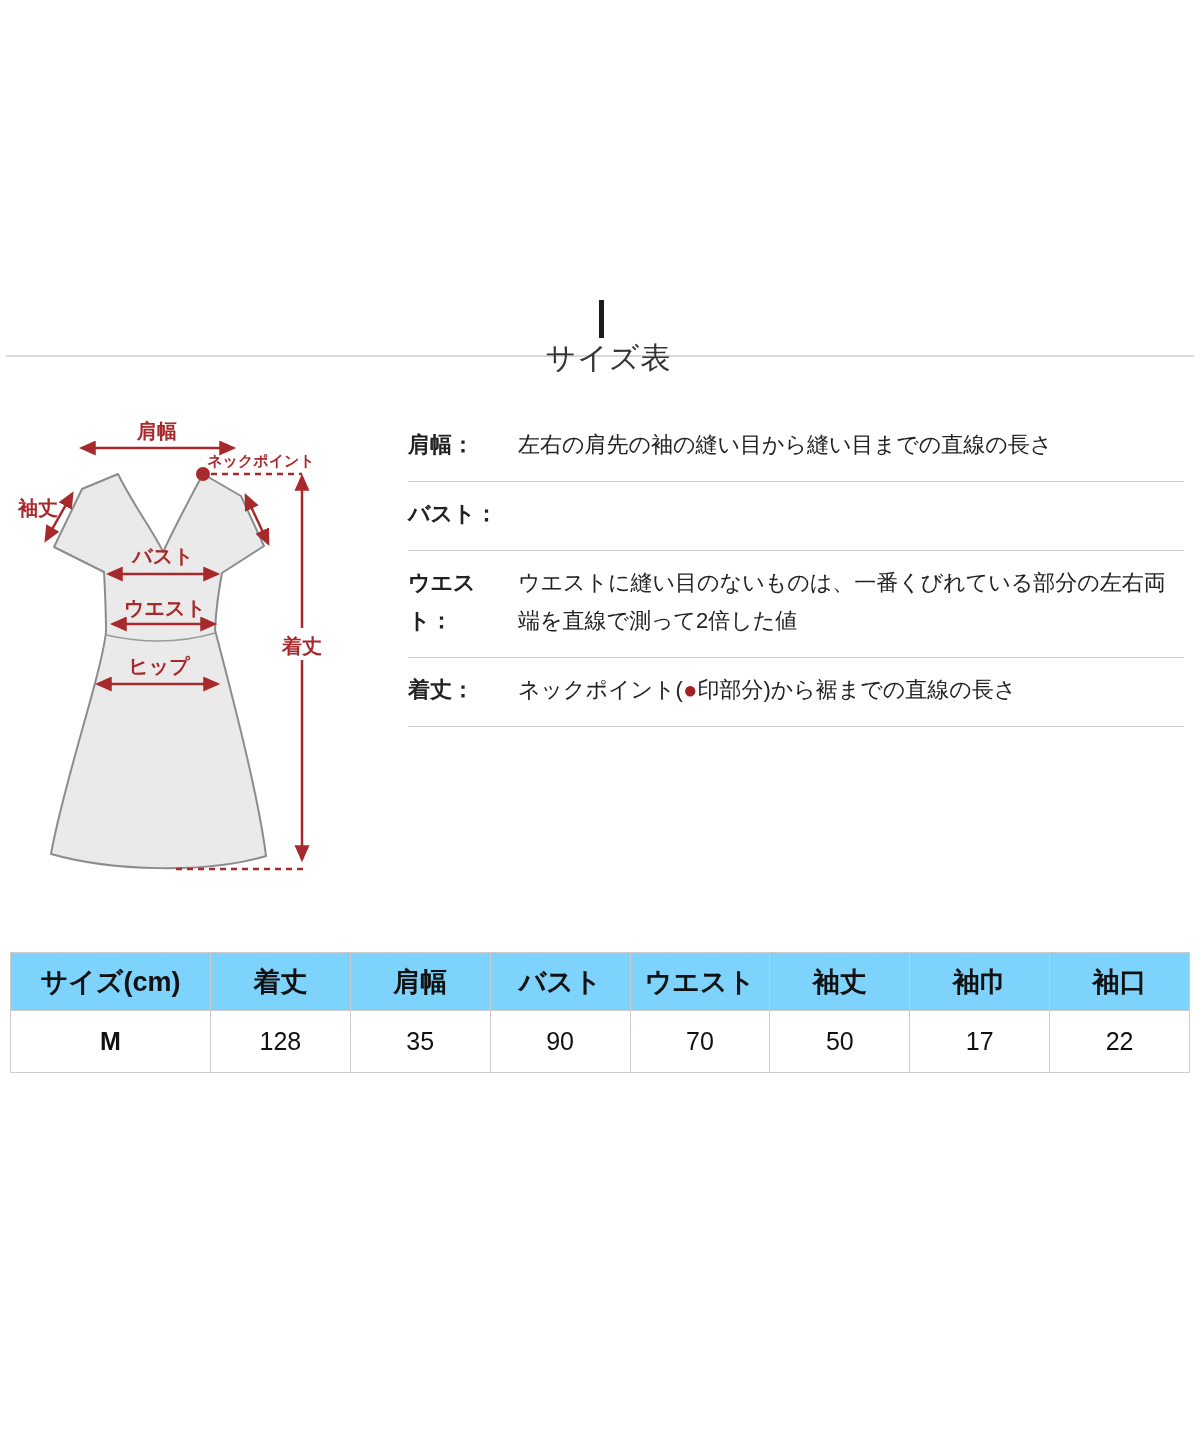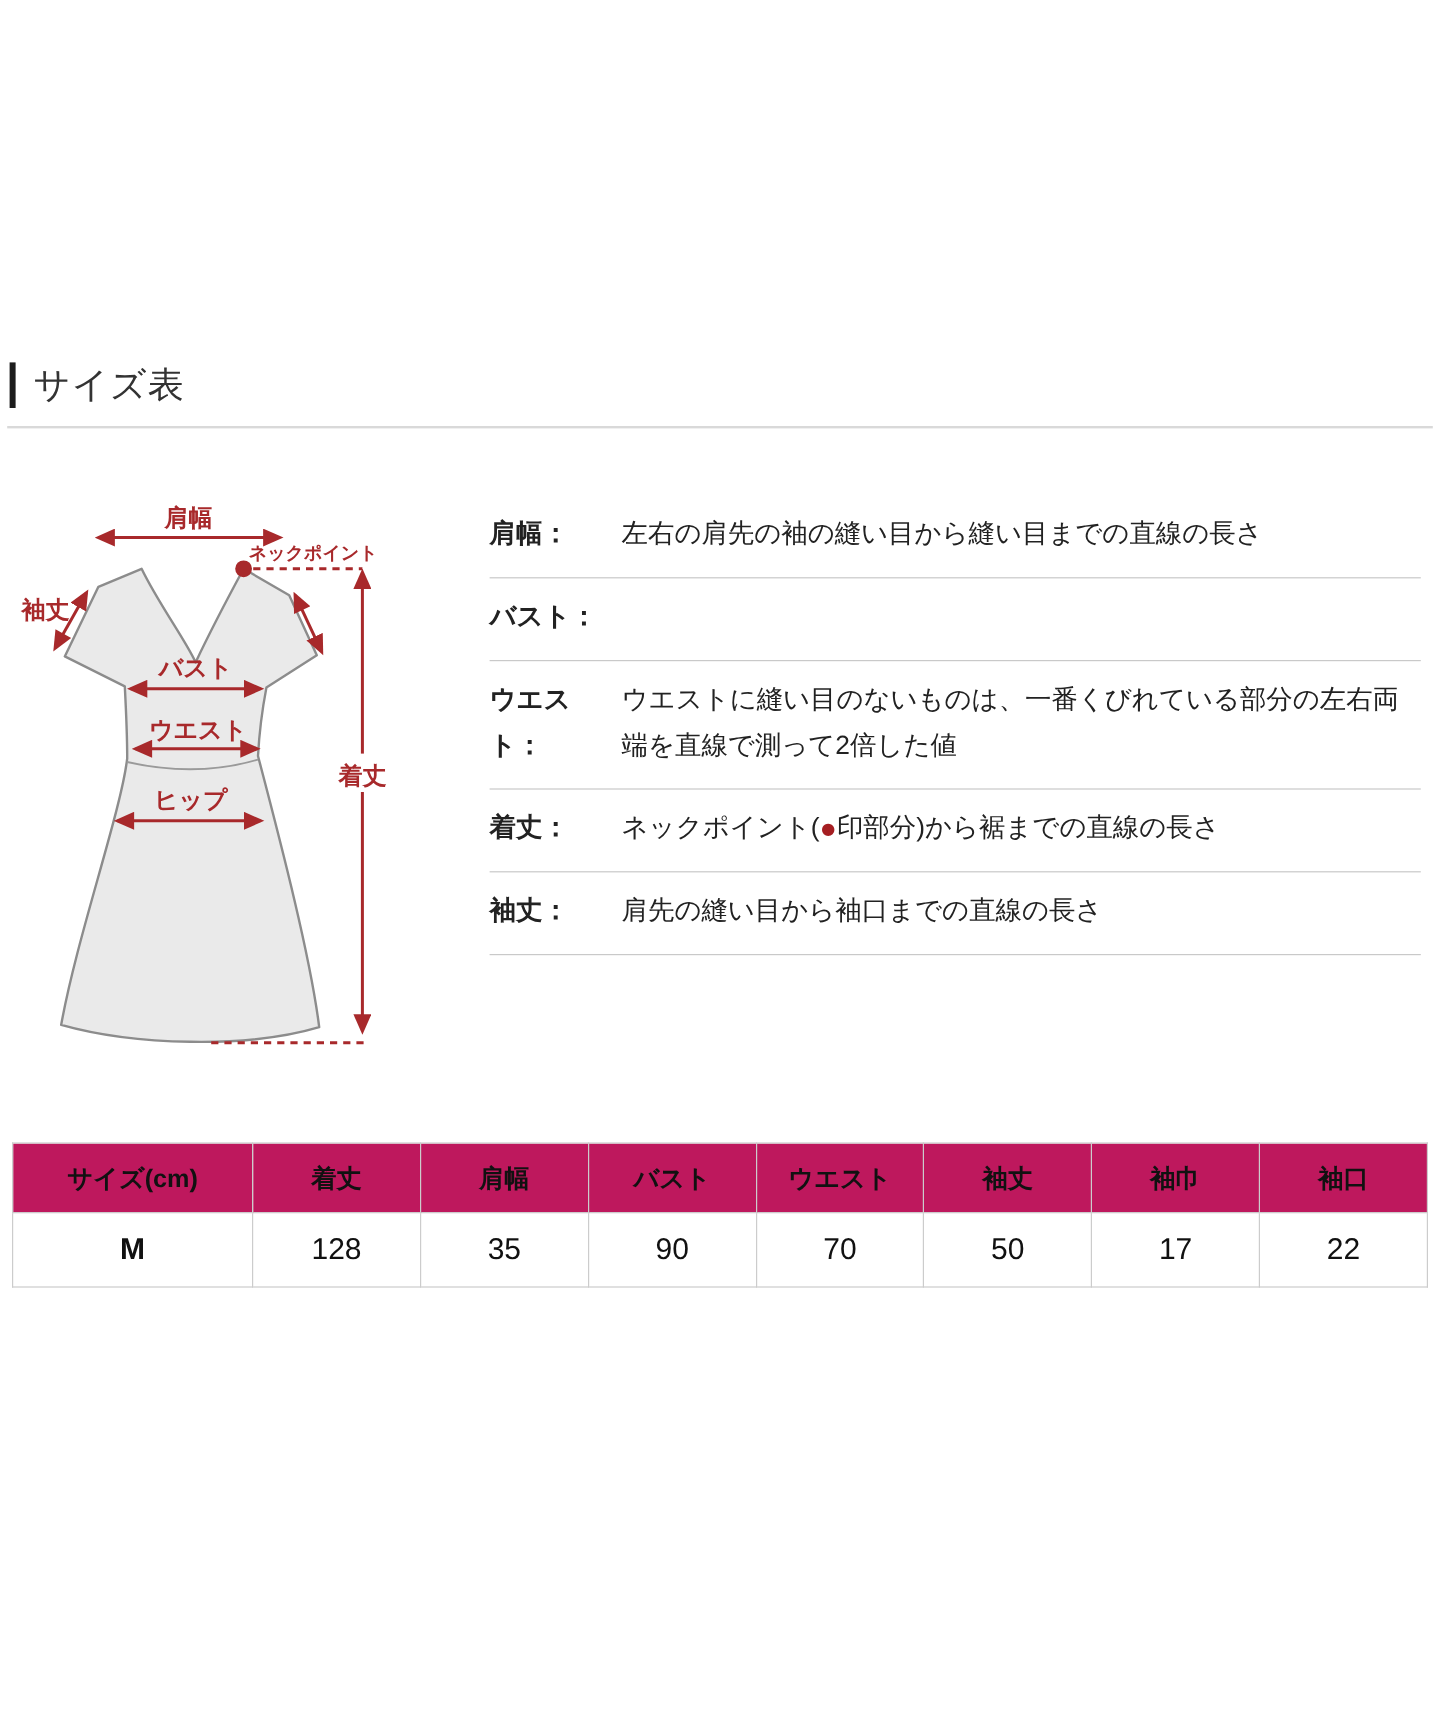--- a/index.html
+++ b/index.html
@@ -8,41 +8,41 @@
     width: 1200px; height: 1440px;
     background: #ffffff;
     font-family: "Liberation Sans", "DejaVu Sans", sans-serif;
     color: #222;
     overflow: hidden;
     padding-top: 300px;
   }
   .wrap { padding: 0 6px; }
 
   
-  .title-row { display: flex; align-items: center; margin-left: 2px; height: 42px; }
+  .title-row { display: flex; align-items: center; margin-left: 2px; height: 42px; flex-direction: column; }
   .title-bar { width: 5px; height: 38px; background: #1c1c1c; flex: none; }
   .title { font-size: 30px; font-weight: 400; color: #333; margin: 0 0 0 15px; letter-spacing: 1px; }
   .title-rule { border: none; border-top: 2px solid #d9d9d9; margin: 13px 0 0 0; }
 
   
   .content { display: flex; align-items: flex-start; margin-top: 54px; }
   .diagram-col { width: 374px; flex: none; }
   .diagram-col svg { display: block; }
   .defs-col { flex: 1; margin-top: 2px; padding-right: 10px; margin-left: 28px; }
 
   
   .def-row { display: flex; border-bottom: 1px solid #c9c9c9; padding: 13px 0 17px 0; }
   .def-term { width: 110px; flex: none; font-weight: 700; font-size: 22px; line-height: 38px; color: #222; }
   .def-text { flex: 1; font-size: 22px; line-height: 38px; color: #222; }
   .red-dot { color: #a51e22; font-size: 24px; line-height: 1; vertical-align: -1px; }
 
   
   table.size-table { width: calc(100% - 8px); margin: 46px 4px 0 4px; border-collapse: collapse; table-layout: fixed; }
   .size-table th, .size-table td { border: 1px solid #cccccc; text-align: center; vertical-align: middle; }
-  .size-table th { background: #be185d; font-weight: 700; font-size: 21px; color: #111; height: 58px; }
+  .size-table th { background: #7dd3fc; font-weight: 700; font-size: 27px; color: #111; height: 58px; }
   .size-table td { background: #ffffff; font-weight: 400; font-size: 25px; color: #111; height: 62px; }
   .size-table td.size-cell { font-weight: 700; }
 
   
   .dress-shape { fill: #eaeaea; stroke: #8c8c8c; stroke-width: 2; stroke-linejoin: round; }
   .seam { fill: none; stroke: #9a9a9a; stroke-width: 1.5; }
   .red-line { stroke: #a8292b; stroke-width: 2.5; fill: none; }
   .red-dash { stroke: #a8292b; stroke-width: 2.5; fill: none; stroke-dasharray: 6 5; }
   .red-label { fill: #a8292b; font-weight: 700; font-size: 20px; }
   .red-label-sm { fill: #a8292b; font-weight: 700; font-size: 15px; }
@@ -129,26 +129,20 @@
           <div class="def-text">
             <div>ウエストに縫い目のないものは、一番くびれている部分の左右両端を直線で測って2倍した値</div>
           </div>
         </div>
         <div class="def-row">
           <div class="def-term">着丈：</div>
           <div class="def-text">
             <div>ネックポイント(<span class="red-dot">●</span>印部分)から裾までの直線の長さ</div>
           </div>
         </div>
-        <div class="def-row">
-          <div class="def-term">袖丈：</div>
-          <div class="def-text">
-            <div>肩先の縫い目から袖口までの直線の長さ</div>
-          </div>
-        </div>
       </div>
   </div>
 
   <table class="size-table">
     <colgroup>
         <col style="width:200px">
       </colgroup>
     <thead>
         <tr id="size-thead-row">
           <th>サイズ(cm)</th>

